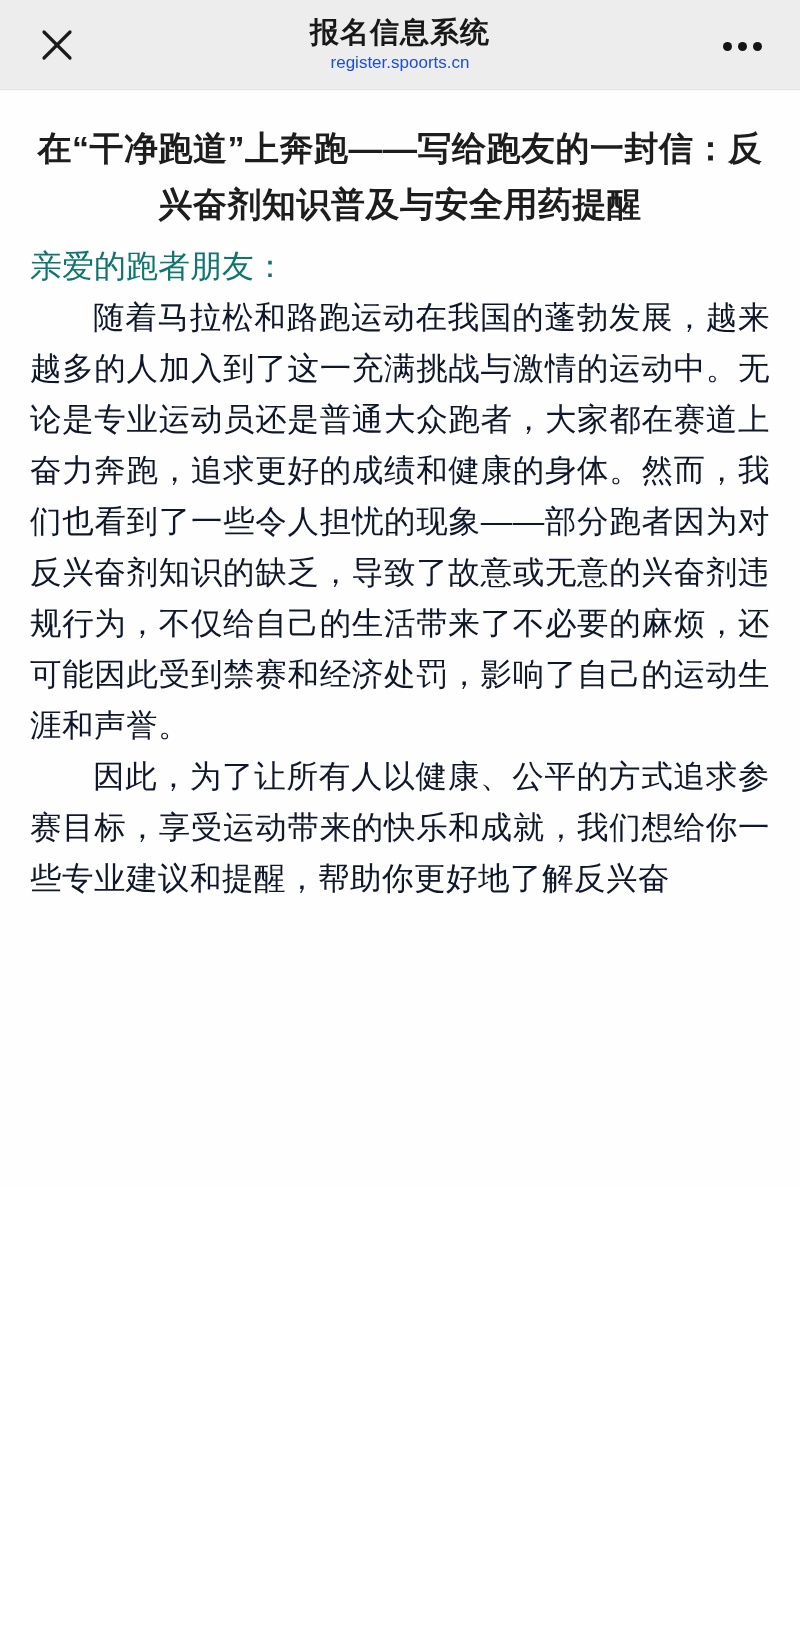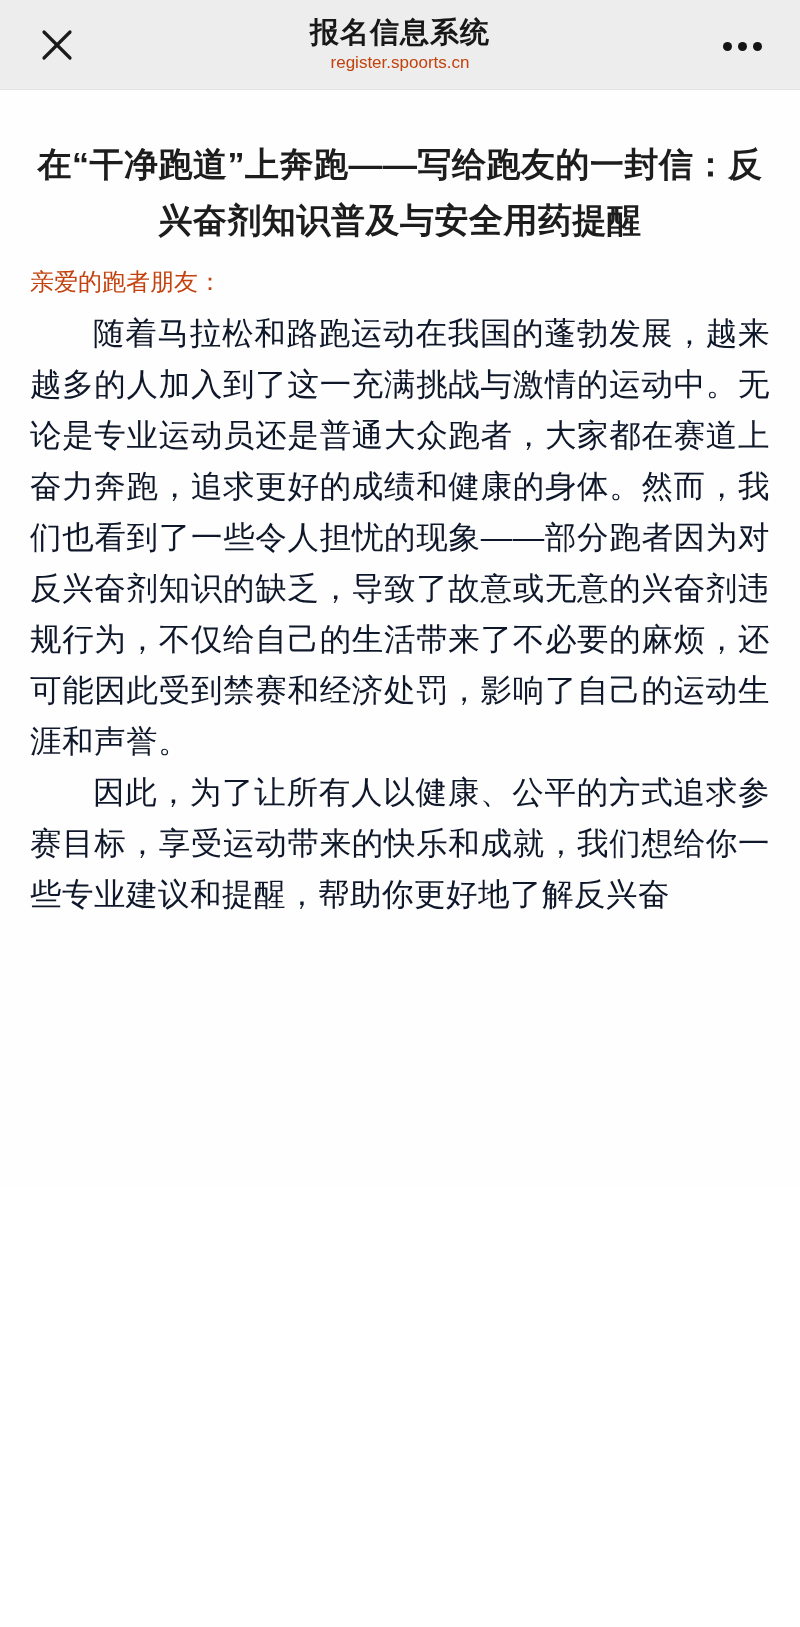--- a/index.html
+++ b/index.html
@@ -39,21 +39,21 @@
   }
   .page-title {
     font-size: 29px;
     font-weight: bold;
     color: #181818;
     line-height: 34px;
     letter-spacing: 1px;
   }
   .page-url {
     font-size: 17px;
-    color: #c2410c;
+    color: #1d4ed8;
     line-height: 22px;
     margin-top: 3px;
   }
   .more-btn {
     position: absolute;
     right: 32px; top: 28px;
     width: 52px; height: 36px;
     display: flex; align-items: center; justify-content: center;
     gap: 6px;
     cursor: pointer;
@@ -64,37 +64,37 @@
     background: #141414;
   }
 
   
   .article {
     position: absolute;
     top: 90px; left: 0; right: 0;
     height: 1236px;           
     background: #fefefe;
     overflow: hidden;
-    padding: 40px 30px 0 30px;
+    padding: 24px 30px 0 30px;
     color: #212121;
   }
   .article-title {
     font-size: 34px;
     font-weight: bold;
     line-height: 56px;
     text-align: center;
     color: #1d1d1d;
     margin: 6px 4px 10px 4px;
     letter-spacing: 0.5px;
   }
   .salutation {
-    font-size: 24px;
+    font-size: 32px;
     line-height: 48px;
     margin-bottom: 2px;
-    color: #c2410c;
+    color: #0f766e;
   }
   .para {
     font-size: 31.5px;
     line-height: 51px;
     text-align: justify;
     text-indent: 2em;
     color: #0f172a;
     letter-spacing: 0.5px;
   }
 

